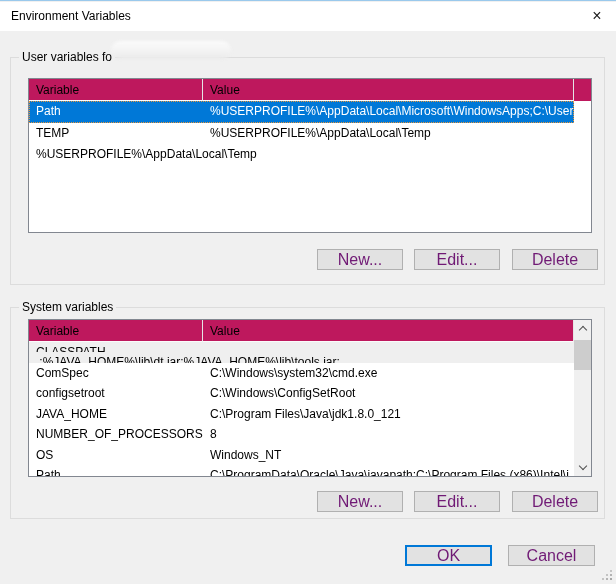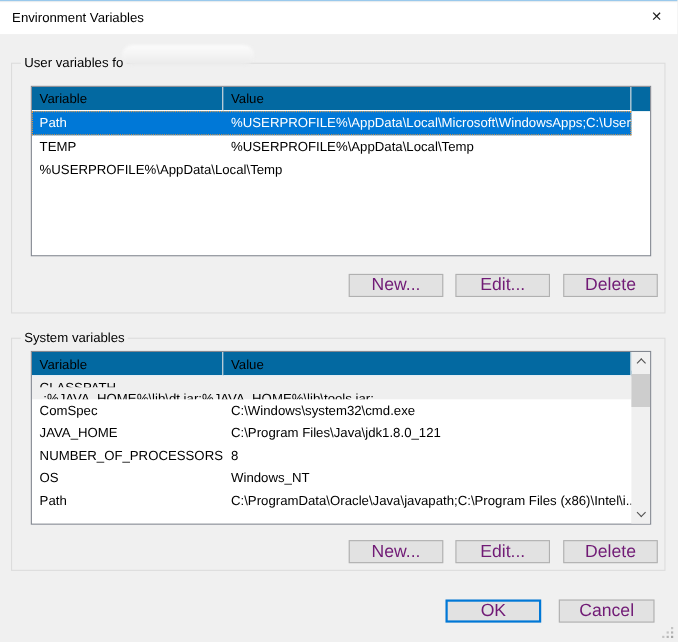--- a/index.html
+++ b/index.html
@@ -52,21 +52,21 @@
   
   .listview {
     position: absolute; left:17px;
     width: 564px; height: 155px;
     background: #fff;
     border: 1px solid #828790;
     overflow: hidden;
   }
   .lv1 { top:20px; }
   .lv2 { top:11px; height:158px; }
-  .lv-head { display:flex; height:22px; background:#0369a1; }
+  .lv-head { display:flex; height:22px; background:#be185d; }
   .hcell {
     line-height:22px; padding-left:7px;
     border-right:1px solid #e5e5e5;
     border-bottom:1px solid #fbfbfb;
     overflow:hidden; white-space:nowrap;
   }
   .hcell.c1 { width:174px; }
   .hcell.c2 { width:371px; }
   .lv-row { display:flex; width:545px; }
   .lv1 .lv-row { height:21.5px; }
@@ -180,20 +180,24 @@
       </div>
       <div class="lv-row hot">
         <div class="cell c1">CLASSPATH</div>
         <div class="cell c2">.;%JAVA_HOME%\lib\dt.jar;%JAVA_HOME%\lib\tools.jar;</div>
       </div>
       <div class="lv-row">
         <div class="cell c1">ComSpec</div>
         <div class="cell c2">C:\Windows\system32\cmd.exe</div>
       </div>
       <div class="lv-row">
+        <div class="cell c1">configsetroot</div>
+        <div class="cell c2">C:\Windows\ConfigSetRoot</div>
+      </div>
+      <div class="lv-row">
         <div class="cell c1">JAVA_HOME</div>
         <div class="cell c2">C:\Program Files\Java\jdk1.8.0_121</div>
       </div>
       <div class="lv-row">
         <div class="cell c1">NUMBER_OF_PROCESSORS</div>
         <div class="cell c2">8</div>
       </div>
       <div class="lv-row">
         <div class="cell c1">OS</div>
         <div class="cell c2">Windows_NT</div>

